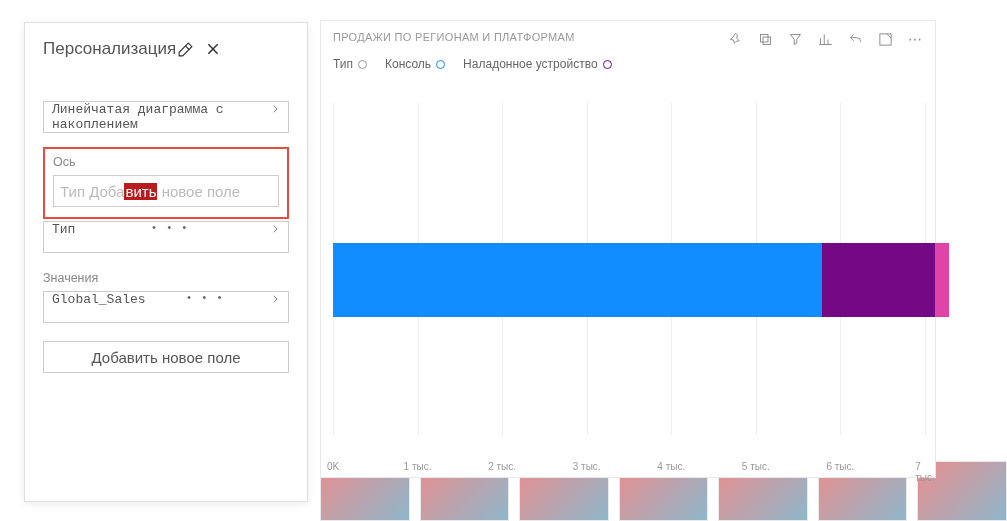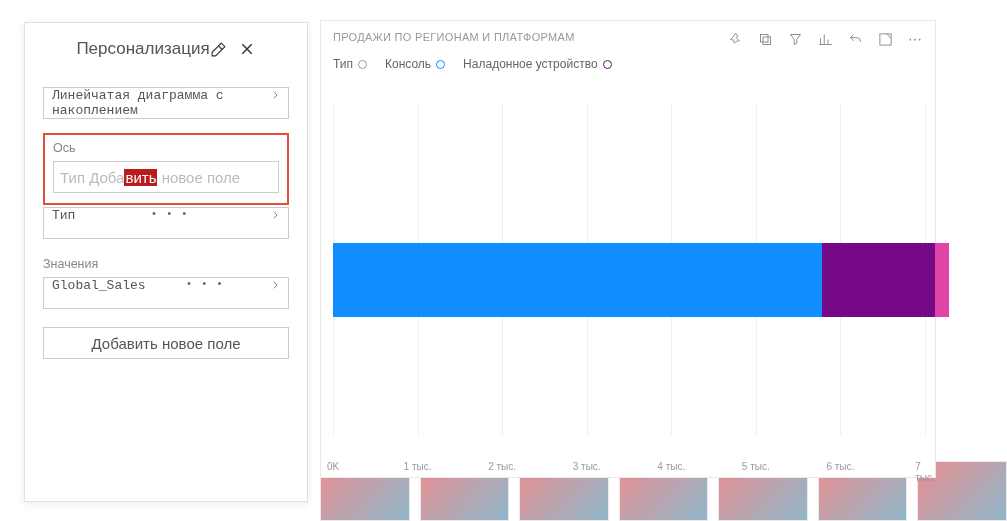--- a/index.html
+++ b/index.html
@@ -20,22 +20,22 @@
     width: 284px;
     height: 480px;
     background: #fff;
     border: 1px solid #e0e0e0;
     box-shadow: 0 2px 8px rgba(0,0,0,0.08);
     padding: 16px 18px;
   }
   .panel-header {
     display: flex;
     align-items: center;
-    justify-content: center;
-    margin-bottom: 28px;
+    justify-content: flex-start;
+    margin-bottom: 42px;
   }
   .panel-title { font-size: 17px; color: #555; font-weight: 400; }
   .panel-icons { display: flex; gap: 10px; }
   .panel-icon { width: 18px; height: 18px; display:flex; align-items:center; justify-content:center; cursor:pointer; color:#333; }
   .section-label { font-size: 12.5px; color: #888; margin-bottom: 6px; margin-top: 6px; }
   .field-box {
     border: 1px solid #ccc;
     height: 32px;
     display: flex;
     align-items: flex-start;

